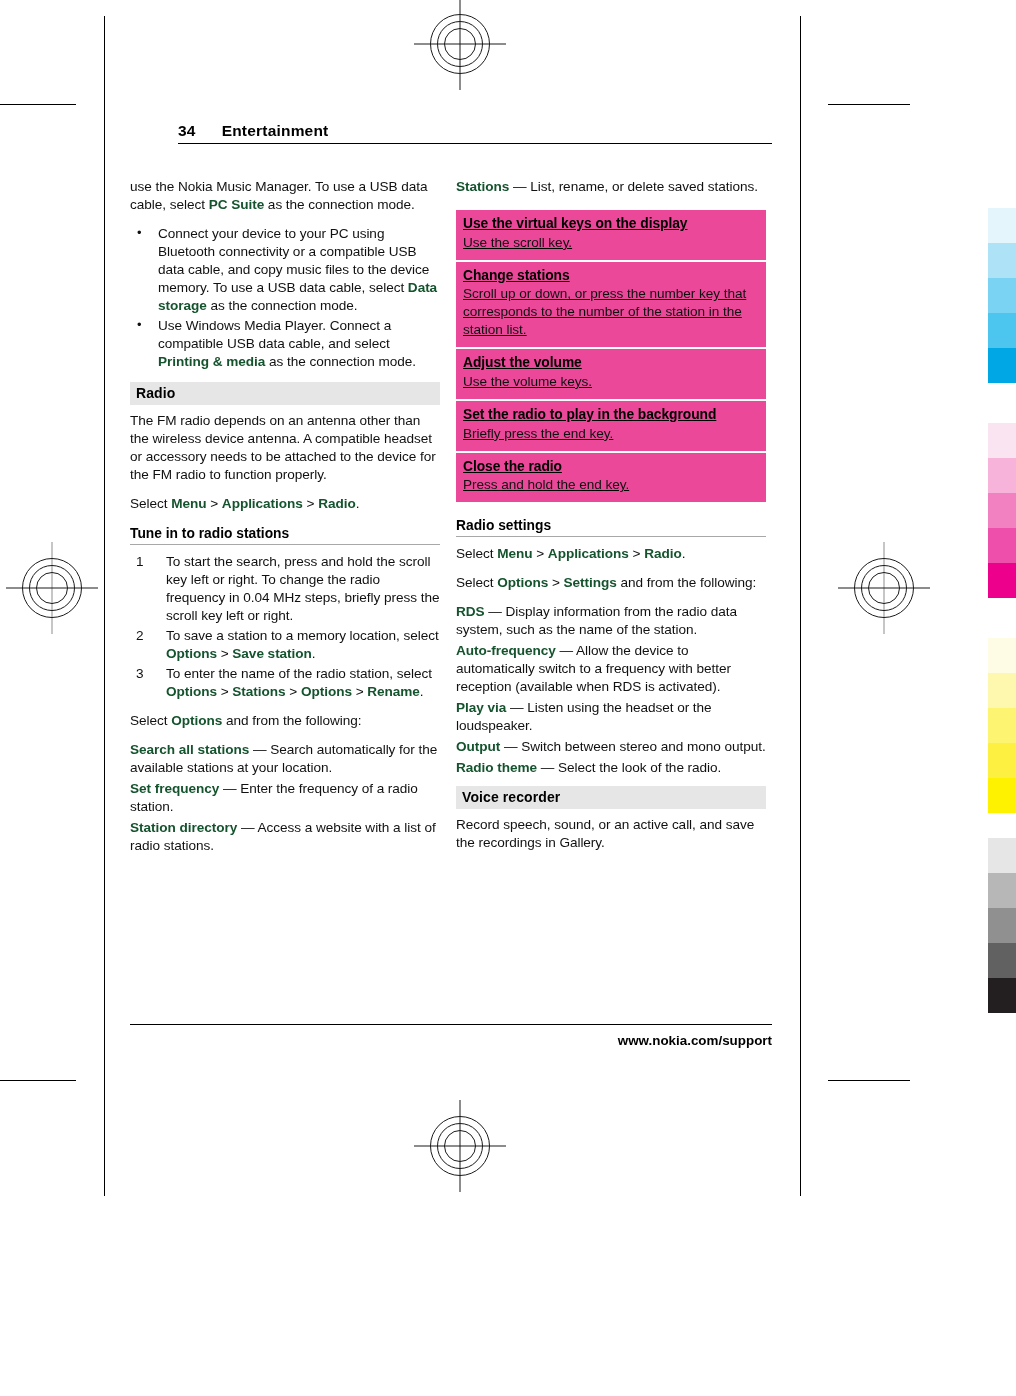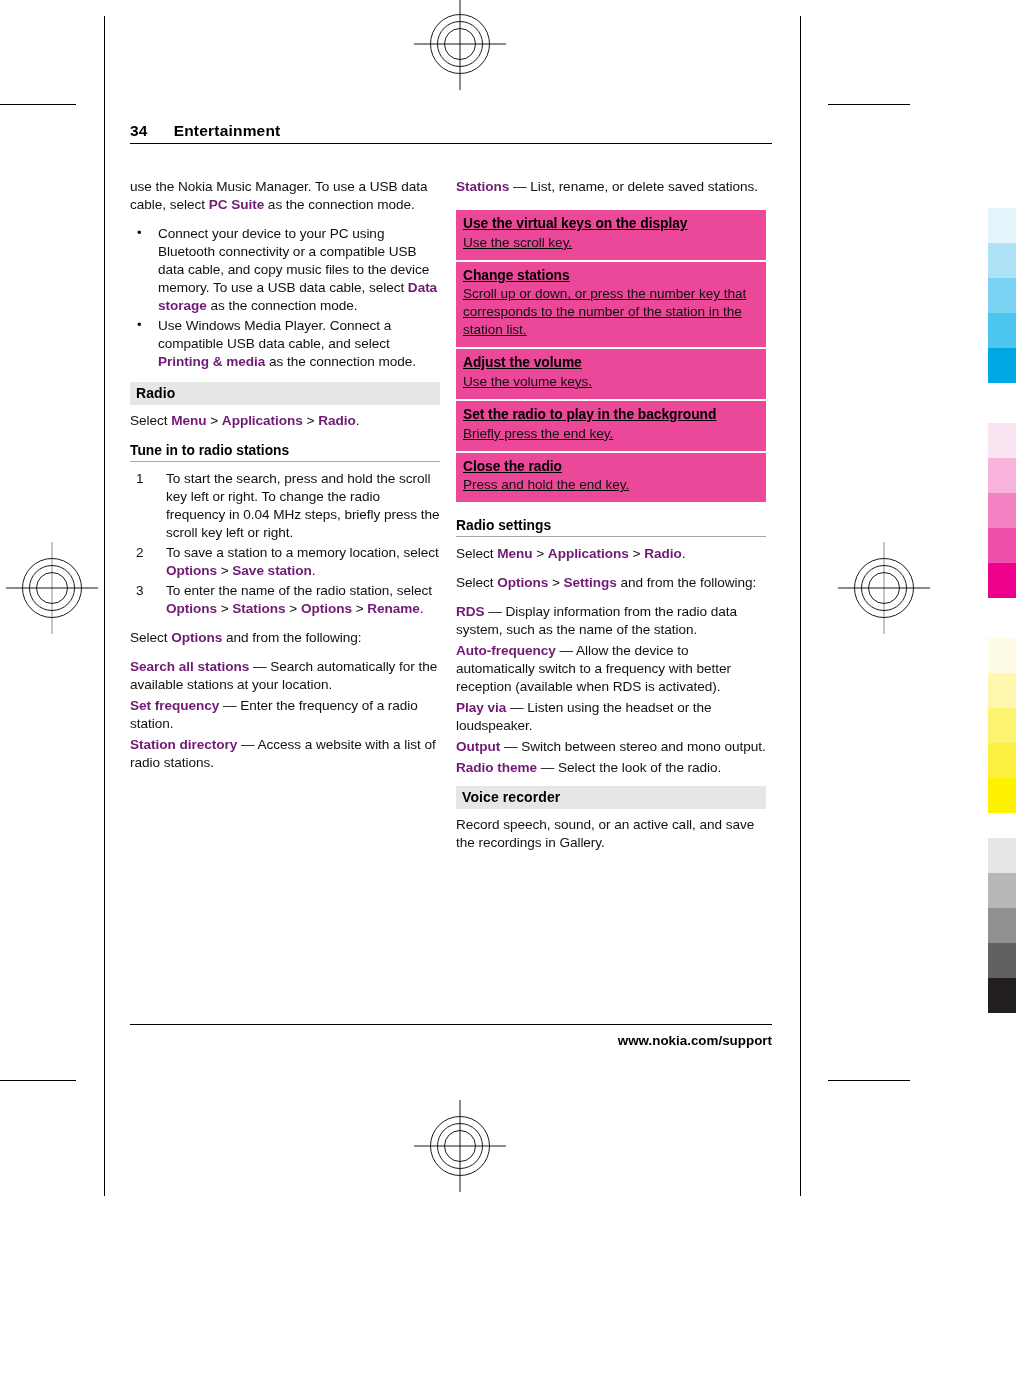--- a/index.html
+++ b/index.html
@@ -66,20 +66,21 @@
     top: 122px;
     width: 642px;
   }
 
   .page-header {
     display: flex;
     align-items: baseline;
     border-bottom: 1.6px solid #000;
     padding-bottom: 3px;
     margin-bottom: 34px;
+    margin-left: 48px;
   }
   .page-number {
     font-size: 15.5px;
     font-weight: bold;
     color: #000;
     margin-right: 26px;
     letter-spacing: 0.2px;
   }
   .page-chapter {
     font-size: 15.5px;
@@ -95,21 +96,21 @@
   .col { width: 310px; }
 
   
   p, li, div.txt {
     font-size: 13.6px;
     line-height: 1.325;
     color: #111;
     margin: 0 0 11px 0;
     letter-spacing: -0.05px;
   }
-  b, .b { font-weight: bold; color: #701a75; }
+  b, .b { font-weight: bold; color: #14532d; }
 
   ul.bullets {
     list-style: none;
     margin: 0 0 11px 0;
     padding: 0;
   }
   ul.bullets > li {
     position: relative;
     padding-left: 28px;
     margin-bottom: 2px;
@@ -300,20 +301,21 @@
 
       <p><span>use the Nokia Music Manager. To use a USB data cable, select </span><b>PC Suite</b><span> as the connection mode.</span></p>
 
       <ul class="bullets">
         <li><span>Connect your device to your PC using Bluetooth connectivity or a compatible USB data cable, and copy music files to the device memory. To use a USB data cable, select </span><b>Data storage</b><span> as the connection mode.</span></li>
         <li><span>Use Windows Media Player. Connect a compatible USB data cable, and select </span><b>Printing &amp; media</b><span> as the connection mode.</span></li>
       </ul>
 
       <div class="band-head">Radio</div>
 
+      <p>The FM radio depends on an antenna other than the wireless device antenna. A compatible headset or accessory needs to be attached to the device for the FM radio to function properly.</p>
 
       <p><span>Select </span><b>Menu</b><span> &gt; </span><b>Applications</b><span> &gt; </span><b>Radio</b><span>.</span></p>
 
       <div class="rule-head">Tune in to radio stations</div>
 
       <ol class="steps">
         <li><span>To start the search, press and hold the scroll key left or right. To change the radio frequency in 0.04 MHz steps, briefly press the scroll key left or right.</span></li>
         <li><span>To save a station to a memory location, select </span><b>Options</b><span> &gt; </span><b>Save station</b><span>.</span></li>
         <li><span>To enter the name of the radio station, select </span><b>Options</b><span> &gt; </span><b>Stations</b><span> &gt; </span><b>Options</b><span> &gt; </span><b>Rename</b><span>.</span></li>
       </ol>

